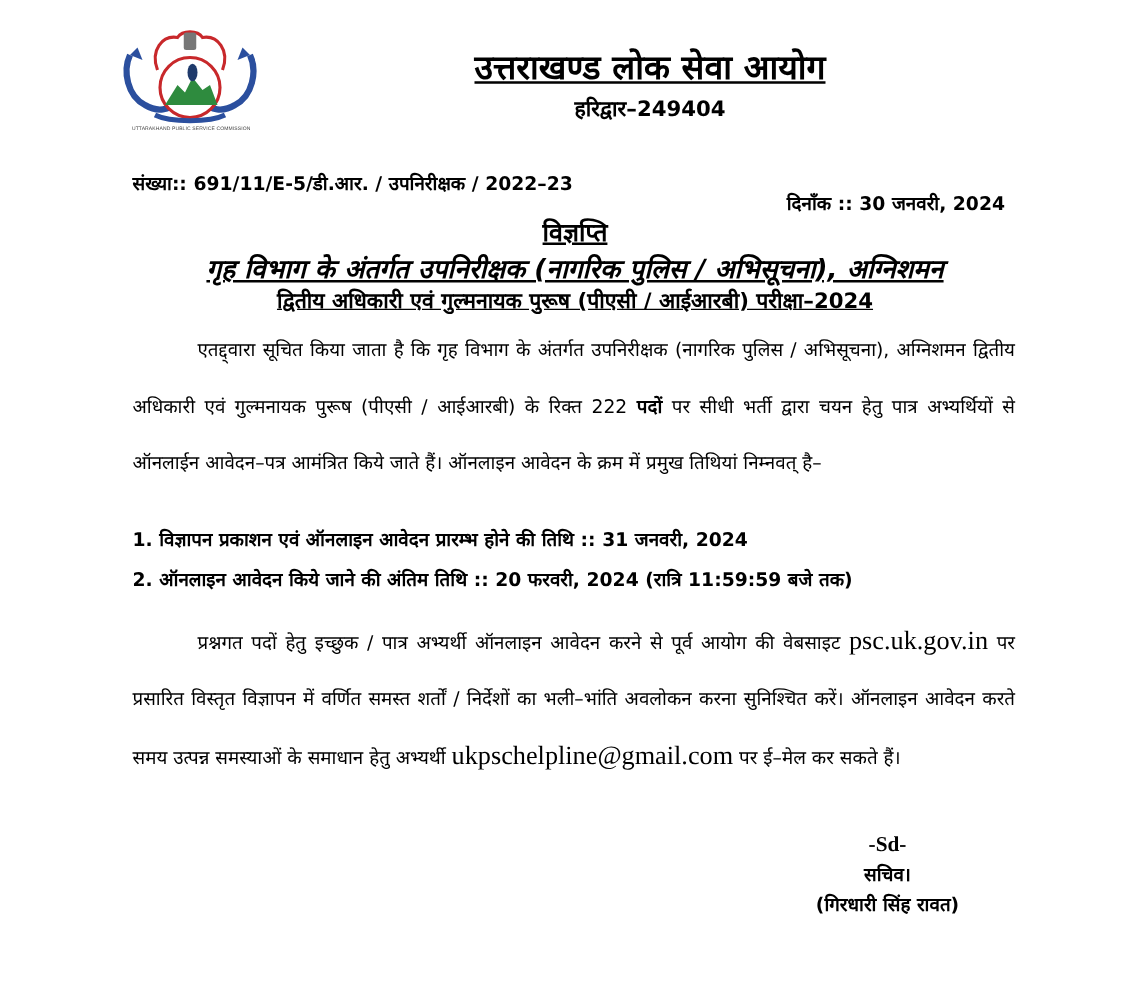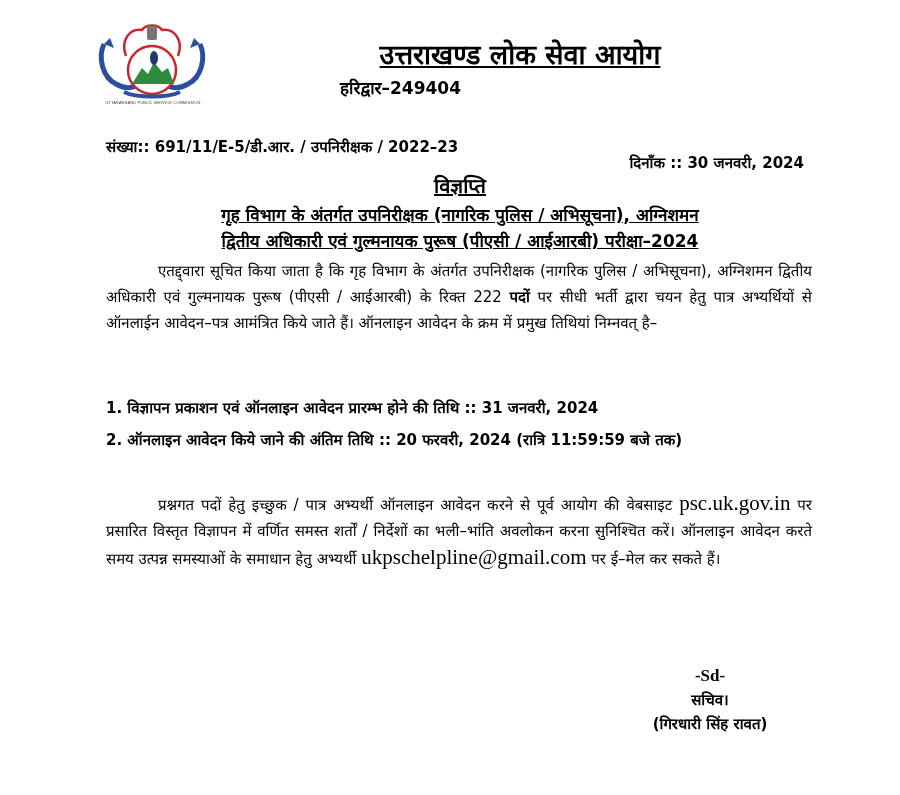--- a/index.html
+++ b/index.html
@@ -1,31 +1,31 @@
 <!DOCTYPE html>
 <html><head>
 <meta charset="utf-8">
 <style>
   html, body { margin: 0; padding: 0; background: #ffffff; }
   body { width: 900px; height: 795px; position: relative; overflow: hidden; color: #000; }
   .logo { position: absolute; left: 96px; top: 22px; width: 112px; height: 90px; }
   .logo-caption { position: absolute; left: 94px; top: 100px; width: 118px; font-family: "Liberation Sans", sans-serif; font-size: 4px; text-align: center; letter-spacing: 0.1px; color: #444; }
   .org-title { position: absolute; left: 340px; top: 38px; width: 360px; text-align: center; font-family: "DejaVu Sans", sans-serif; font-size: 27px; font-weight: bold; line-height: 34px; text-decoration: underline; }
-  .org-address { position: absolute; left: 340px; top: 76px; width: 360px; font-family: "DejaVu Sans", sans-serif; font-size: 17px; font-weight: bold; line-height: 24px; }
+  .org-address { position: absolute; left: 340px; top: 76px; width: 360px; text-align: center; font-family: "DejaVu Sans", sans-serif; font-size: 17px; font-weight: bold; line-height: 24px; }
   .ref-row { position: absolute; left: 106px; top: 136px; width: 698px; font-family: "DejaVu Sans", sans-serif; font-size: 15px; font-weight: bold; line-height: 22px; }
   .ref-no { position: absolute; left: 0; top: 0; }
   .ref-date { position: absolute; right: 0; top: 16px; }
   .heading { position: absolute; left: 110px; width: 700px; text-align: center; font-family: "DejaVu Sans", sans-serif; font-weight: bold; text-decoration: underline; }
   .h-main { top: 172px; font-size: 20px; line-height: 28px; }
-  .h-sub1 { top: 202px; font-size: 17px; line-height: 26px; }
+  .h-sub1 { top: 202px; font-size: 21px; line-height: 26px; font-style: italic; }
   .h-sub2 { top: 228px; font-size: 17px; line-height: 26px; }
-  .body-text { position: absolute; left: 106px; width: 706px; font-family: "DejaVu Sans", sans-serif; font-size: 15px; line-height: 26px; text-align: justify; text-align-last: left; }
+  .body-text { position: absolute; left: 106px; width: 706px; font-family: "DejaVu Sans", sans-serif; font-size: 15px; line-height: 45px; text-align: justify; text-align-last: left; }
   .p1 { top: 258px; }
   .p1 .indent, .p2 .indent { display: inline-block; width: 52px; }
-  .date-list { position: absolute; left: 106px; top: 392px; width: 706px; font-family: "DejaVu Sans", sans-serif; font-size: 15px; font-weight: bold; line-height: 32px; text-align: justify; text-align-last: left; }
+  .date-list { position: absolute; left: 106px; top: 416px; width: 706px; font-family: "DejaVu Sans", sans-serif; font-size: 15px; font-weight: bold; line-height: 32px; text-align: justify; text-align-last: left; }
   .date-item { display: block; }
   .p2 { top: 490px; }
   .latin { font-family: "Liberation Serif", serif; font-size: 21px; }
   .signature { position: absolute; left: 600px; top: 664px; width: 220px; text-align: center; font-family: "DejaVu Sans", sans-serif; font-weight: bold; font-size: 15px; line-height: 24px; }
   .sig-sd { font-family: "Liberation Serif", serif; font-size: 17px; }
 </style>
 </head>
 <body>
 
 <div class="logo">

